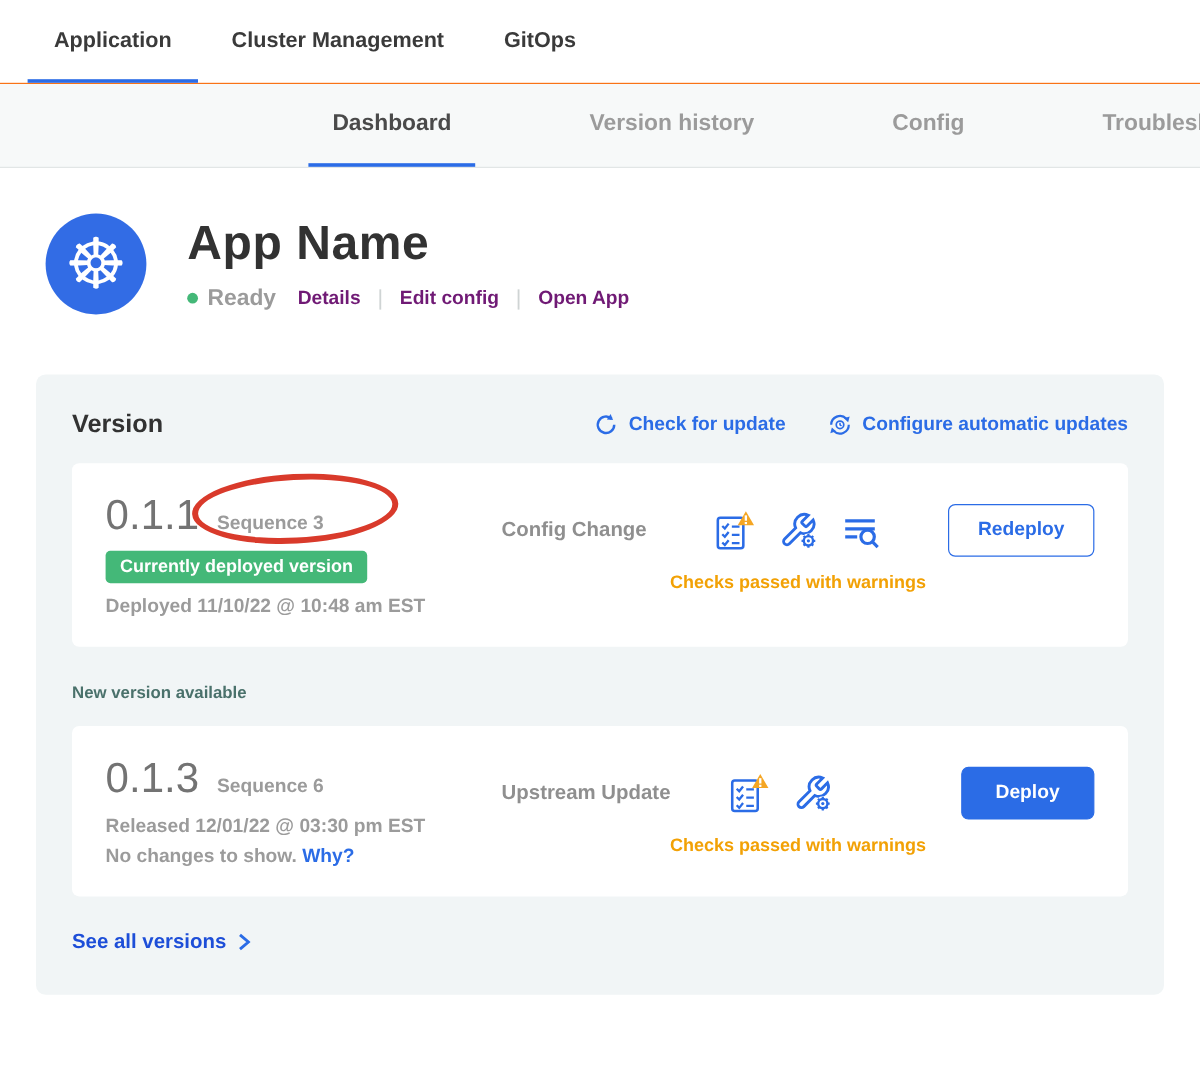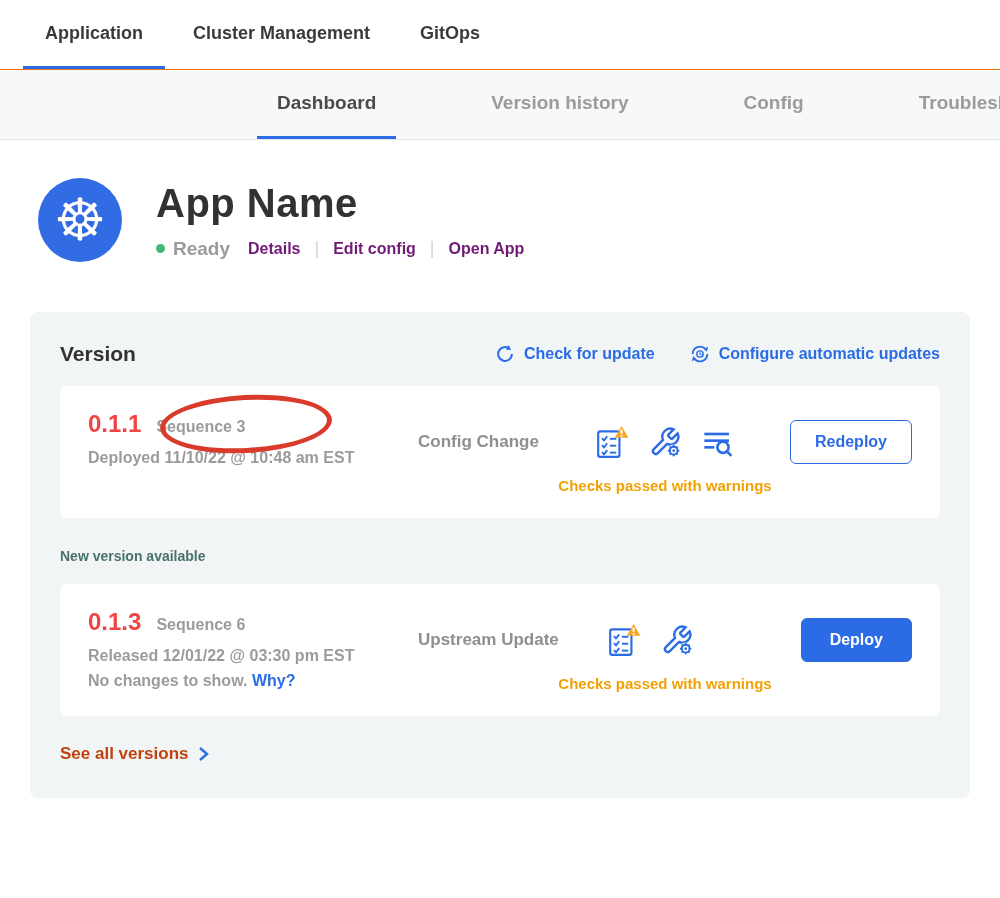--- a/index.html
+++ b/index.html
@@ -36,41 +36,41 @@
   .panel { margin: 50px 30px 0 30px; background: #f1f5f6; border-radius: 8px; padding: 30px 30px 34px 30px; }
   .panel-head { display: flex; align-items: center; justify-content: space-between; }
   .panel-title { font-size: 21px; font-weight: 800; color: #323232; }
   .panel-actions { display: flex; align-items: center; gap: 34px; }
   .action-link { display: flex; align-items: center; gap: 8px; color: #2b6ce6; font-size: 16px;
                  font-weight: 600; cursor: pointer; }
 
   .vcard { background: #fff; border-radius: 6px; margin-top: 20px; padding: 24px 28px; display: flex; align-items: flex-start; }
   .vcard-left { width: 330px; flex-shrink: 0; }
   .version-line { position: relative; display: flex; align-items: baseline; }
-  .version-num { font-size: 24px; font-weight: 700; color: #ef4444; }
+  .version-num { font-size: 35px; font-weight: 400; color: #737373; }
   .sequence { font-size: 16px; font-weight: 600; color: #9b9b9b; margin-left: 15px; }
   .annotation { position: absolute; left: 72px; top: -15px; width: 172px; height: 58px;
                 border: 5px solid #d93a2b; border-radius: 50%; transform: rotate(-3deg); pointer-events: none; }
   .badge { display: inline-block; background: #44b878; color: #fff; font-size: 15px; font-weight: bold;
            padding: 5px 12px; border-radius: 4px; margin-top: 9px; }
   .gray-line { font-size: 16px; font-weight: 600; color: #9b9b9b; margin-top: 11px; }
   .vcard-right { flex: 1; display: flex; flex-direction: column; padding-top: 10px; }
   .vcard-row { display: flex; align-items: center; justify-content: space-between; }
   .change-type { font-size: 17px; font-weight: bold; color: #8f8f8f; }
   .icon-group { display: flex; align-items: center; gap: 20px; }
   .icon-btn { cursor: pointer; display: flex; }
   .checks { text-align: center; margin-top: 13px; font-size: 15px; font-weight: bold; color: #f2a105; }
 
   .btn { font-family: inherit; font-size: 16px; font-weight: bold; border-radius: 6px; cursor: pointer; }
   .btn-outline { background: #fff; color: #2b6ce6; border: 1.5px solid #2b6ce6; padding: 12px 24px; }
   .btn-primary { background: #2b6ce6; color: #ffffff; border: 1.5px solid #2b6ce6; padding: 12px 28px; }
 
   .new-version-heading { font-size: 14px; font-weight: bold; color: #4a716b; margin: 30px 0 11px 0; }
   .why-link { color: #2b6ce6; font-weight: bold; cursor: pointer; }
-  .see-all { display: flex; align-items: center; gap: 8px; margin-top: 28px; color: #c2410c;
+  .see-all { display: flex; align-items: center; gap: 8px; margin-top: 28px; color: #1d4ed8;
              font-size: 17px; font-weight: bold; cursor: pointer; }
 </style>
 </head>
 <body>
 
 <div class="top-nav">
   <div class="top-tab active">Application</div>
   <div class="top-tab">Cluster Management</div>
   <div class="top-tab">GitOps</div>
 </div>
@@ -127,20 +127,23 @@
       </div>
     </div>
   </div>
 
   <div class="vcard">
     <div class="vcard-left">
       <div class="version-line">
         <span class="version-num">0.1.1</span>
         <span class="sequence">Sequence 3</span>
         <span class="annotation"></span>
+      </div>
+      <div>
+        <span class="badge">Currently deployed version</span>
       </div>
       <div class="gray-line">Deployed 11/10/22 @ 10:48 am EST</div>
     </div>
     <div class="vcard-right">
       <div class="vcard-row">
         <span class="change-type">Config Change</span>
         <span class="icon-group">
           <span class="icon-btn">
             <svg width="34" height="34" viewBox="0 0 32 32">
               <rect x="3" y="6" width="20" height="24" rx="2" fill="none" stroke="#2b6ce6" stroke-width="2"></rect>

